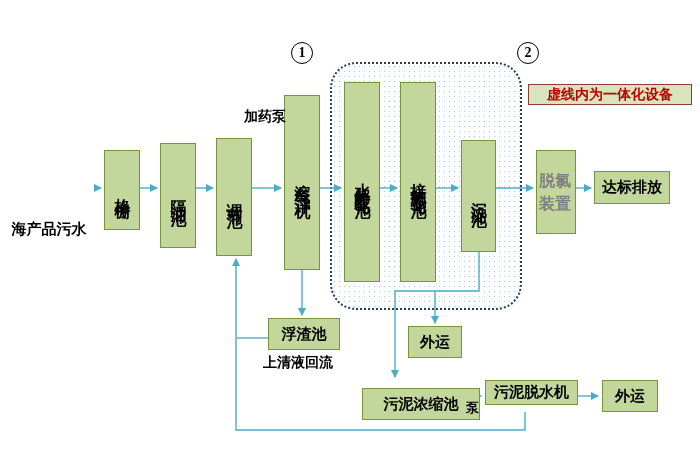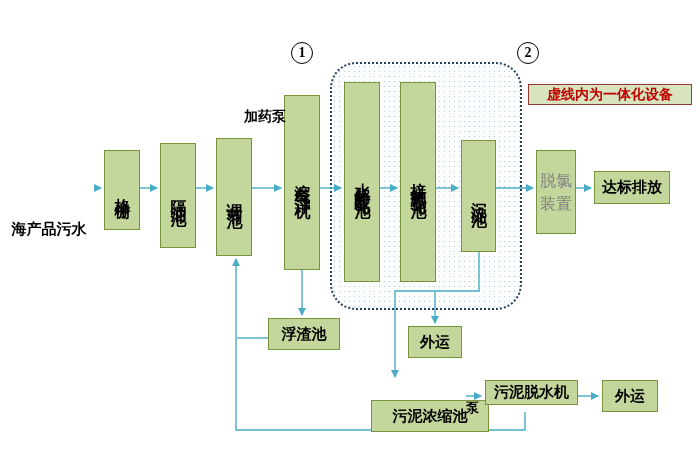--- a/index.html
+++ b/index.html
@@ -16,22 +16,22 @@
     z-index:3;box-sizing:border-box;text-align:center;
   }
   .hbox{
     position:absolute;background:#C3D69B;border:1.4px solid #77933C;
     display:flex;align-items:center;justify-content:center;
     font-weight:bold;font-size:15px;color:#000;z-index:3;box-sizing:border-box;
     text-align:center;
   }
   .wrapbox{
     position:absolute;background:#C3D69B;border:1.4px solid #77933C;
-    font-weight:normal;font-size:16px;color:#808080;z-index:3;box-sizing:border-box;
-    display:flex;align-items:center;justify-content:center;text-align:center;
+    font-weight:bold;font-size:16px;color:#808080;z-index:3;box-sizing:border-box;
+    display:flex;align-items:center;justify-content:center;text-align:left;
     word-break:break-all;line-height:1.45;padding:2px;
   }
   .flabel{
     position:absolute;font-weight:bold;font-size:14px;color:#000;z-index:4;
     white-space:nowrap;
   }
   .marker-circle{
     position:absolute;width:22px;height:22px;border:1.6px solid #000;border-radius:50%;
     display:flex;align-items:center;justify-content:center;
     font-weight:bold;font-size:14px;background:#fff;z-index:4;box-sizing:border-box;
@@ -101,25 +101,26 @@
   <div class="tank" style="left:284px;top:95px;width:36px;height:175px;">溶气气浮机</div>
   <div class="tank" style="left:344px;top:82px;width:36px;height:200px;">水解酸化池</div>
   <div class="tank" style="left:400px;top:82px;width:36px;height:200px;">接触氧化池</div>
   <div class="tank" style="left:461px;top:140px;width:35px;height:112px;">沉淀池</div>
 
   <div class="wrapbox" style="left:536px;top:150px;width:40px;height:84px;">脱氯装置</div>
 
   <div class="hbox" style="left:268px;top:318px;width:72px;height:32px;">浮渣池</div>
   <div class="hbox" style="left:594px;top:171px;width:76px;height:33px;">达标排放</div>
   <div class="hbox" style="left:408px;top:326px;width:54px;height:32px;">外运</div>
-  <div class="hbox" style="left:362px;top:400px;width:118px;height:32px;margin-left:9px;">污泥浓缩池</div>
+  <div class="hbox" style="left:362px;top:388px;width:118px;height:32px;">污泥浓缩池</div>
   <div class="hbox" style="left:485px;top:380px;width:93px;height:25px;">污泥脱水机</div>
   <div class="hbox" style="left:602px;top:380px;width:56px;height:32px;">外运</div>
 
   <div class="flabel" style="left:224px;top:108px;margin-left:20px;">加药泵</div>
+  <div class="flabel" style="left:263px;top:354px;">上清液回流</div>
   <div class="flabel" style="left:466px;top:399px;font-size:13px;">泵</div>
 
   <div class="marker-circle" style="left:291px;top:42px;">1</div>
   <div class="marker-circle" style="left:517px;top:42px;">2</div>
 
   <div class="legend" style="left:528px;top:84px;width:164px;height:21px;">虚线内为一体化设备</div>
 
 </div>
 
 </body></html>

